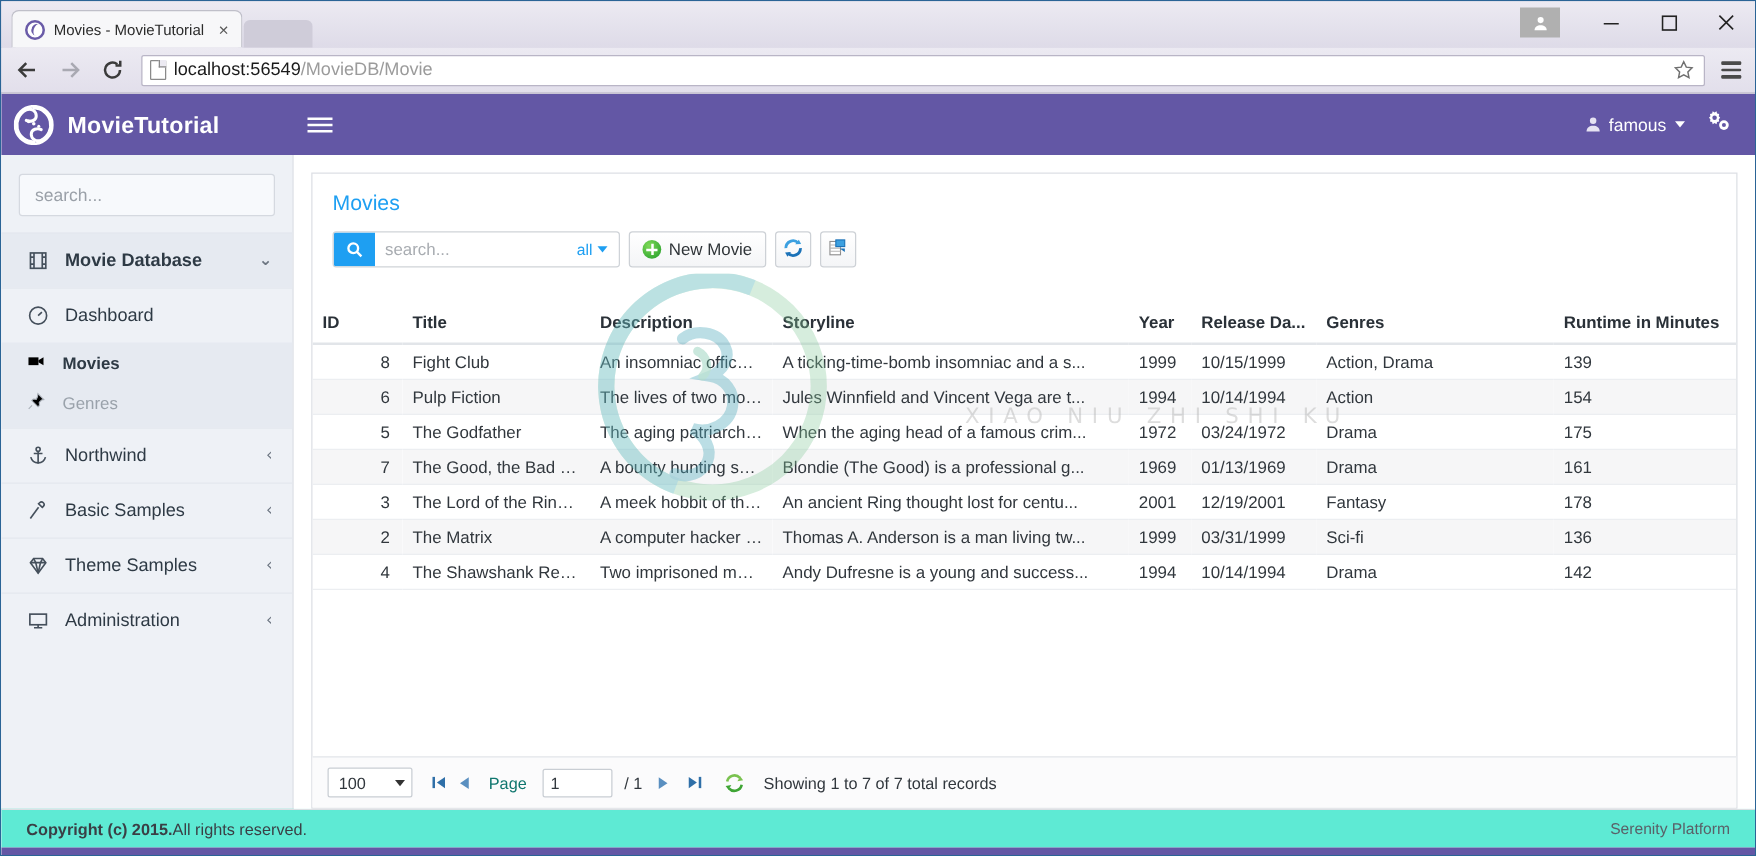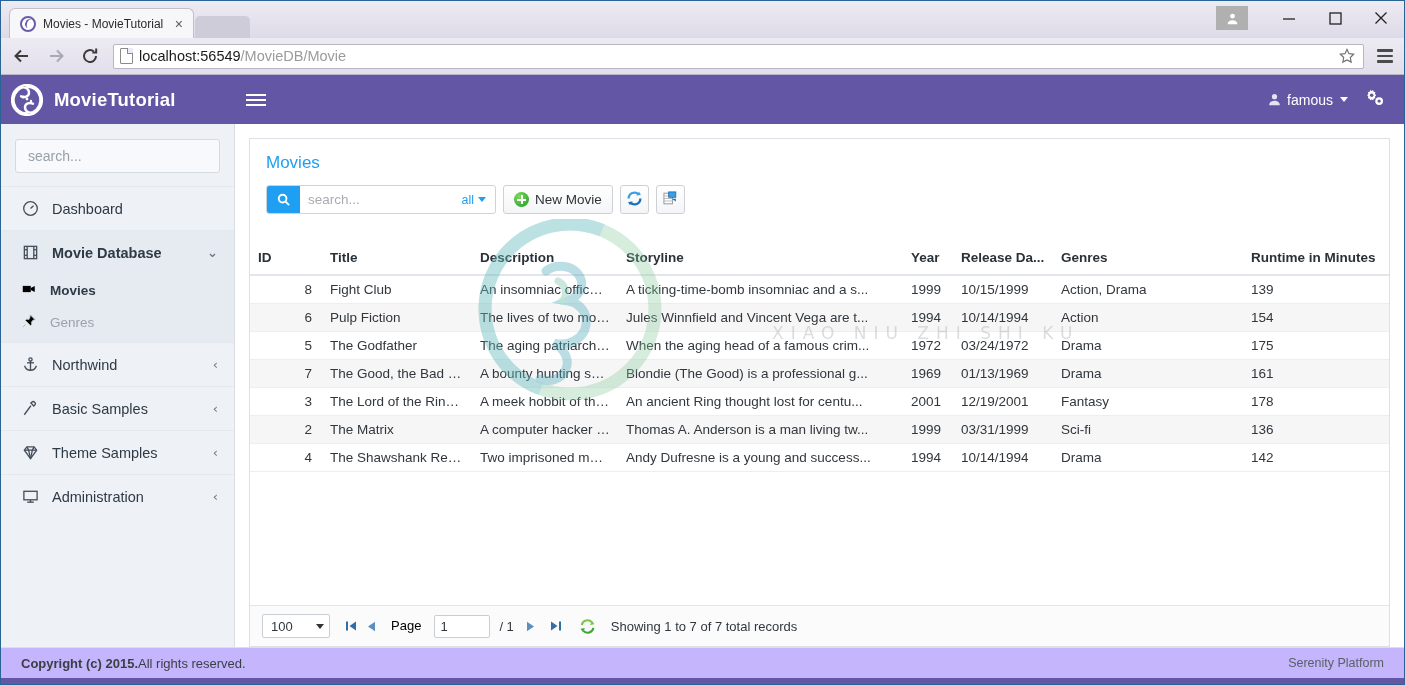--- a/index.html
+++ b/index.html
@@ -394,22 +394,22 @@
   .pg-select {
     height: 24px; width: 68px;
     border: 1px solid #c9ced4; background: #fff;
     border-radius: 2px;
     display: flex; align-items: center; justify-content: space-between;
     padding: 0 5px 0 8px;
     font-size: 13px; color: #31373d;
   }
   .pg-select .caret-sm { border-top-color: #333; }
   .pg-nav {
-    display: flex; gap: 4px;
-    color: #000000; font-size: 13px;
+    display: flex; align-items: center; gap: 4px;
+    color: #0f766e; font-size: 13px;
     padding: 0 4px;
   }
   .pg-ico { width: 16px; height: 16px; display: flex; align-items: center; justify-content: center; }
   .pg-ico svg { fill: #2f6fa8; }
   .pg-ico.dim svg { fill: #5a8fc0; }
   .pg-label { margin-left: 8px; }
   .pg-input {
     height: 23px; width: 56px;
     border: 1px solid #c9ced4; background: #fff;
     border-radius: 2px;
@@ -418,21 +418,21 @@
     font-family: inherit;
   }
   .pg-total { color: #31373d; }
   .pg-refresh { margin-left: 6px; display: flex; align-items: center; }
   .pg-refresh svg { width: 17px; height: 17px; }
   .pg-status { margin-left: 6px; color: #31373d; }
 
   
   .appfooter {
     flex: 0 0 31px;
-    background: #c4b5fd;
+    background: #5eead4;
     border-top: 1px solid #dcdfe3;
     display: flex; align-items: center;
     padding: 0 20px;
     font-size: 13px; color: #3a3f45;
   }
   .appfooter .right { margin-left: auto; color: #5a6068; font-size: 12.5px; }
   .footer-strip {
     height: 6px; flex: 0 0 6px;
     background: #6357a5;
   }
@@ -556,45 +556,45 @@
 
       <div class="sidebar">
         <div class="side-search">
           <input type="text" placeholder="search..." style="">
           <svg viewBox="0 0 18 18">
               <circle cx="7.5" cy="7.5" r="5.2"></circle>
               <line x1="11.4" y1="11.4" x2="16" y2="16"></line>
             </svg>
         </div>
 
-        <div class="nav-item">
-          <span class="ni-ico">
-            <svg viewBox="0 0 18 18">
-                <circle cx="9" cy="9" r="7.2"></circle>
-                <line x1="9" y1="9" x2="12.2" y2="6"></line>
-              </svg>
-          </span>
-          <span class="ni-label">Dashboard</span>
-          <span class="chev"></span>
-        </div>
-
         <div class="nav-item group open-group">
           <span class="ni-ico">
             <svg viewBox="0 0 18 18">
                 <rect x="2.5" y="2.5" width="13" height="13"></rect>
                 <line x1="5.5" y1="2.5" x2="5.5" y2="15.5"></line>
                 <line x1="12.5" y1="2.5" x2="12.5" y2="15.5"></line>
                 <line x1="2.5" y1="6" x2="5.5" y2="6"></line>
                 <line x1="2.5" y1="12" x2="5.5" y2="12"></line>
                 <line x1="12.5" y1="6" x2="15.5" y2="6"></line>
                 <line x1="12.5" y1="12" x2="15.5" y2="12"></line>
               </svg>
           </span>
           <span class="ni-label">Movie Database</span>
           <span class="chev">⌄</span>
+        </div>
+
+        <div class="nav-item">
+          <span class="ni-ico">
+            <svg viewBox="0 0 18 18">
+                <circle cx="9" cy="9" r="7.2"></circle>
+                <line x1="9" y1="9" x2="12.2" y2="6"></line>
+              </svg>
+          </span>
+          <span class="ni-label">Dashboard</span>
+          <span class="chev"></span>
         </div>
 
         <div class="subnav">
           <div class="sub-item active">
             <span class="ni-ico">
               <svg viewBox="0 0 18 18">
                   <rect x="2" y="5.5" width="9" height="7"></rect>
                   <polygon points="11,8 15.5,5.5 15.5,12.5 11,10"></polygon>
                 </svg>
             </span>

